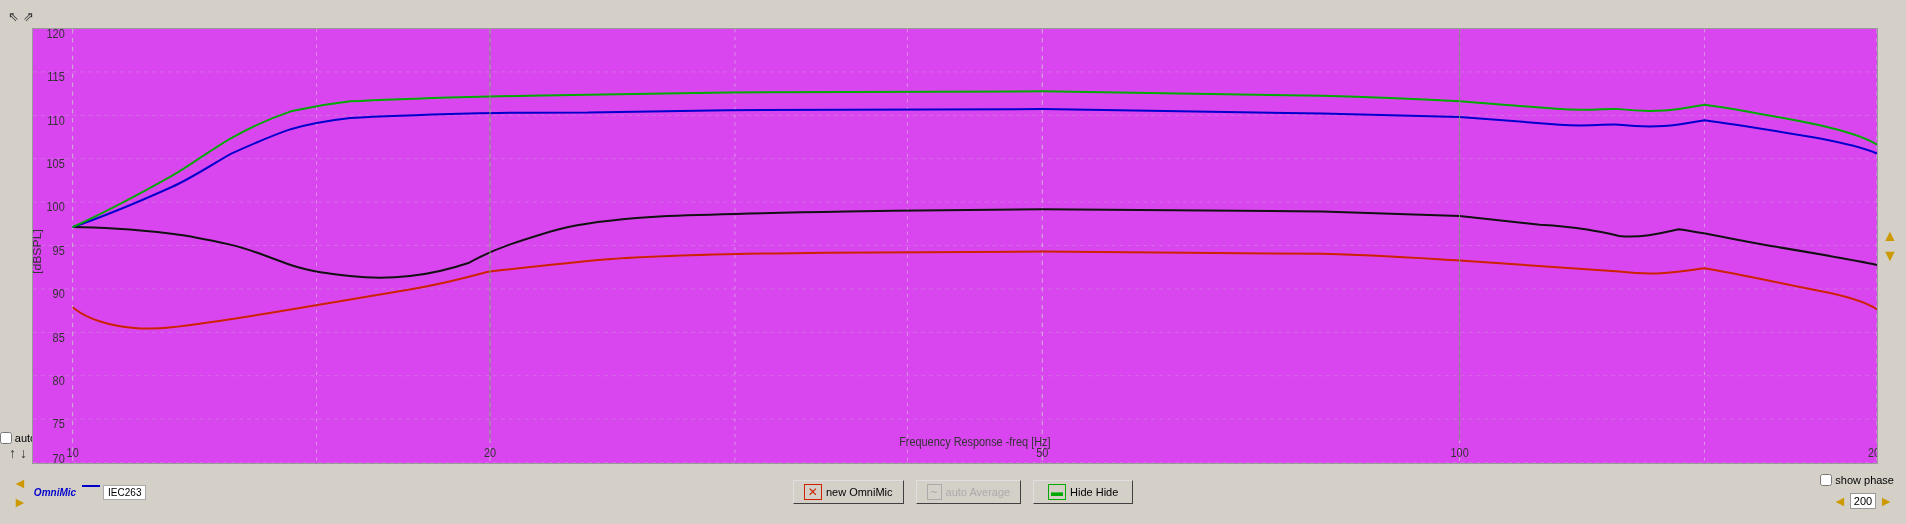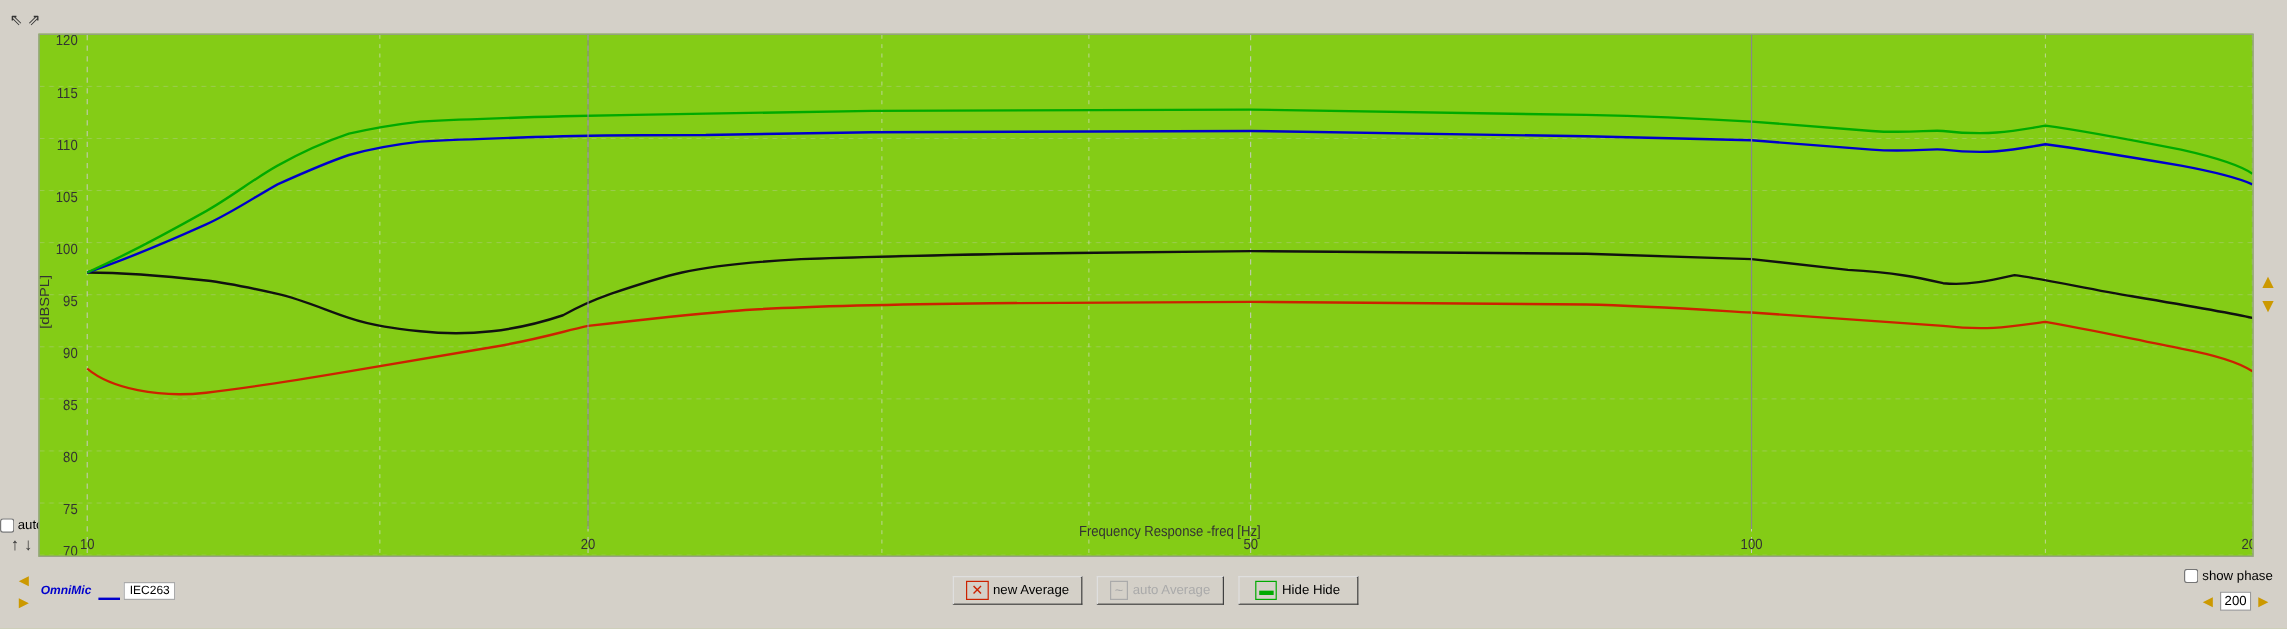--- a/index.html
+++ b/index.html
@@ -34,21 +34,21 @@
     .left-controls {
       display: flex;
       flex-direction: column;
       justify-content: space-between;
       align-items: center;
       width: 28px;
       padding: 2px 0;
     }
     .chart-wrapper {
       flex: 1;
-      background: #84cc16;
+      background: #d946ef;
       border: 1px solid #999;
       position: relative;
       overflow: hidden;
     }
     svg.chart-svg {
       position: absolute;
       top: 0; left: 0;
       width: 100%; height: 100%;
     }
     .bottom-bar {
@@ -66,21 +66,21 @@
     }
     .brand-text {
       color: #0000cc;
       font-style: italic;
       font-weight: bold;
       font-size: 10px;
       cursor: pointer;
     }
     .legend-item {
       display: flex;
-      align-items: flex-end;
+      align-items: flex-start;
       gap: 3px;
     }
     .legend-line {
       width: 20px;
       height: 2px;
     }
     .bottom-center {
       display: flex;
       align-items: center;
       gap: 12px;
@@ -240,21 +240,21 @@
 
       <div class="legend-item">
         <div class="legend-line" style="background:#0000cc; height:2px; width:18px;"></div>
         <span style="background:#fff; border:1px solid #aaa; padding:1px 4px; font-size:10px;">IEC263</span>
       </div>
     </div>
 
     <div class="bottom-center">
       <button class="btn">
         <span style="font-size:12px; color:#cc2200; border:1px solid #cc2200; padding:0 3px;">✕</span>
-        <span>new Average</span>
+        <span>new OmniMic</span>
       </button>
 
       <button class="btn disabled" disabled="">
         <span style="font-size:12px; color:#aaa; border:1px solid #aaa; padding:0 3px;">~</span>
         <span style="color:#aaa;">auto Average</span>
       </button>
 
       <button class="btn">
         <span style="font-size:12px; color:#00aa00; border:1px solid #00aa00; padding:0 2px;">▬</span>
         <span>Hide Hide</span>

